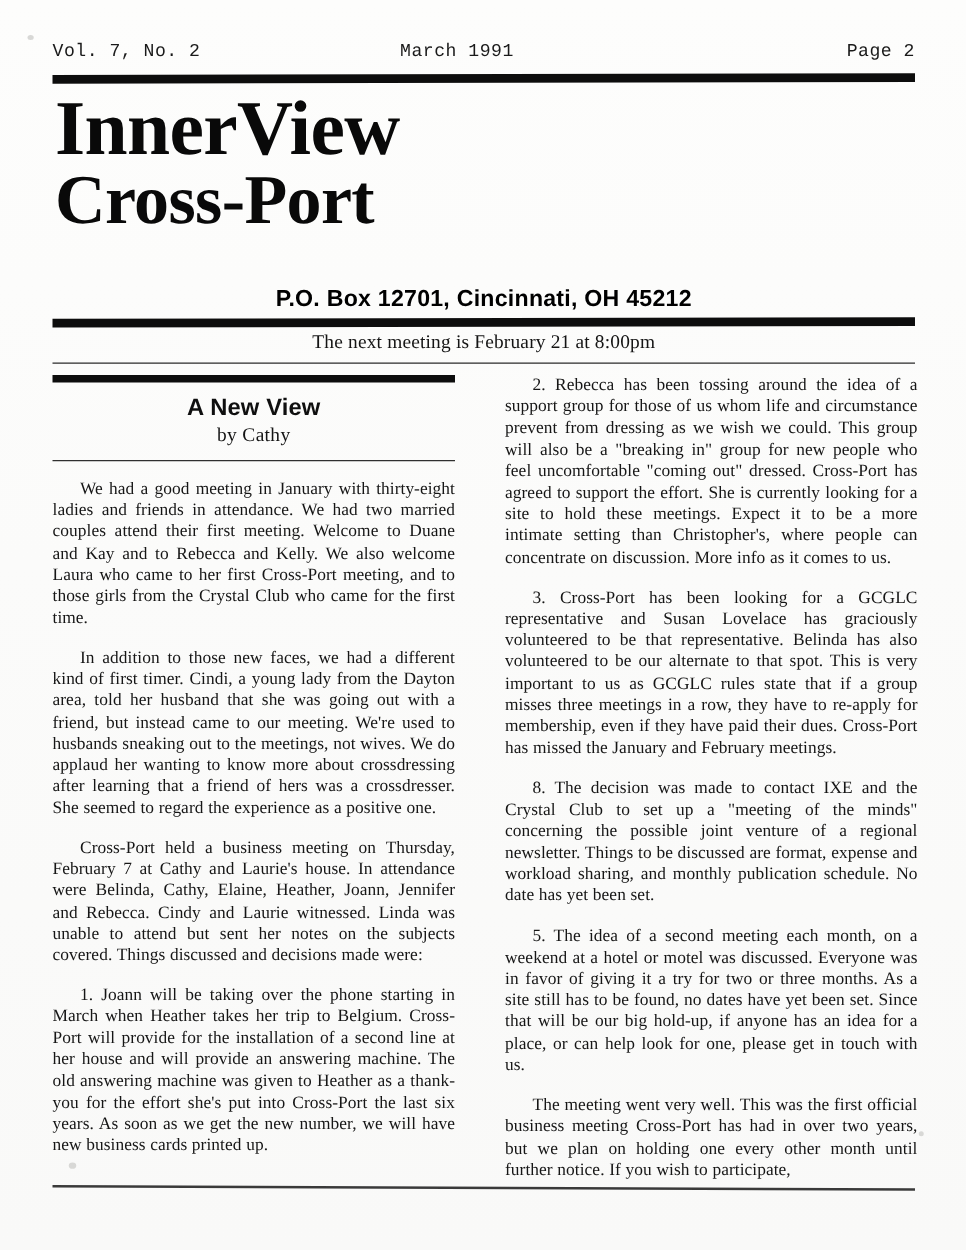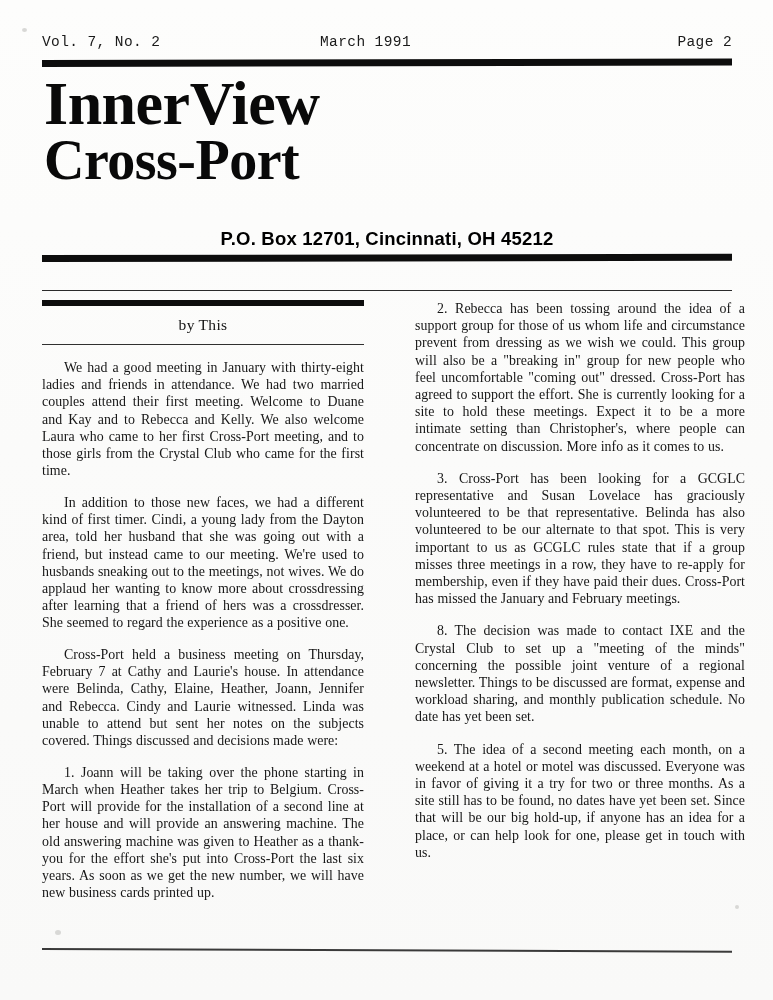--- a/index.html
+++ b/index.html
@@ -127,21 +127,21 @@
     letter-spacing: 0.15px;
   }
 
   
   .col {
     position: absolute;
     top: 300px;
     width: 322px;
   }
   .col-left  { left: 42px; }
-  .col-right { left: 415px; width: 330px; }
+  .col-right { left: 404px; width: 330px; }
 
   .rule-section-thick {
     width: 100%;
     height: 5.5px;
     background: #0d0d0d;
     margin: 0 0 10px 0;
   }
 
   .headline {
     font-family: "Liberation Sans", sans-serif;
@@ -213,40 +213,43 @@
   </div>
   <div class="rule-thick-head"></div>
 
   <div class="masthead">
     <div class="mh-line mh-line2">InnerView</div>
     <div class="mh-line mh-line1">Cross-Port</div>
   </div>
 
   <div class="address">P.O. Box 12701, Cincinnati, OH  45212</div>
   <div class="rule-thick-address"></div>
+  <div class="nextmeeting">The next meeting is February 21 at 8:00pm</div>
   <div class="rule-thin-address"></div>
 
   <div class="col col-left">
     <div class="rule-section-thick"></div>
-    <div class="byline">by This</div>
+    <div class="headline">A New View</div>
+    <div class="byline">by Cathy</div>
     <div class="rule-section-thin"></div>
     <div class="body-text">
       <p>We had a good meeting in January with thirty-eight ladies and friends in attendance. We had two married couples attend their first meeting. Welcome to Duane and Kay and to Rebecca and Kelly. We also welcome Laura who came to her first Cross-Port meeting, and to those girls from the Crystal Club who came for the first time.</p>
       <p>In addition to those new faces, we had a different kind of first timer. Cindi, a young lady from the Dayton area, told her husband that she was going out with a friend, but instead came to our meeting. We're used to husbands sneaking out to the meetings, not wives. We do applaud her wanting to know more about crossdressing after learning that a friend of hers was a crossdresser. She seemed to regard the experience as a positive one.</p>
       <p>Cross-Port held a business meeting on Thursday, February 7 at Cathy and Laurie's house. In attendance were Belinda, Cathy, Elaine, Heather, Joann, Jennifer and Rebecca. Cindy and Laurie witnessed. Linda was unable to attend but sent her notes on the subjects covered. Things discussed and decisions made were:</p>
       <p>1. Joann will be taking over the phone starting in March when Heather takes her trip to Belgium. Cross-Port will provide for the installation of a second line at her house and will provide an answering machine. The old answering machine was given to Heather as a thank-you for the effort she's put into Cross-Port the last six years. As soon as we get the new number, we will have new business cards printed up.</p>
     </div>
   </div>
 
   <div class="col col-right">
     <div class="body-text">
       <p>2. Rebecca has been tossing around the idea of a support group for those of us whom life and circumstance prevent from dressing as we wish we could. This group will also be a "breaking in" group for new people who feel uncomfortable "coming out" dressed. Cross-Port has agreed to support the effort. She is currently looking for a site to hold these meetings. Expect it to be a more intimate setting than Christopher's, where people can concentrate on discussion. More info as it comes to us.</p>
       <p>3. Cross-Port has been looking for a GCGLC representative and Susan Lovelace has graciously volunteered to be that representative. Belinda has also volunteered to be our alternate to that spot. This is very important to us as GCGLC rules state that if a group misses three meetings in a row, they have to re-apply for membership, even if they have paid their dues. Cross-Port has missed the January and February meetings.</p>
       <p>8. The decision was made to contact IXE and the Crystal Club to set up a "meeting of the minds" concerning the possible joint venture of a regional newsletter. Things to be discussed are format, expense and workload sharing, and monthly publication schedule. No date has yet been set.</p>
       <p>5. The idea of a second meeting each month, on a weekend at a hotel or motel was discussed. Everyone was in favor of giving it a try for two or three months. As a site still has to be found, no dates have yet been set. Since that will be our big hold-up, if anyone has an idea for a place, or can help look for one, please get in touch with us.</p>
+      <p>The meeting went very well. This was the first official business meeting Cross-Port has had in over two years, but we plan on holding one every other month until further notice. If you wish to participate,</p>
     </div>
   </div>
 
   <div class="rule-bottom"></div>
 
   <span class="speck s1"></span>
   <span class="speck s2"></span>
   <span class="speck s3"></span>
 
 </div>

